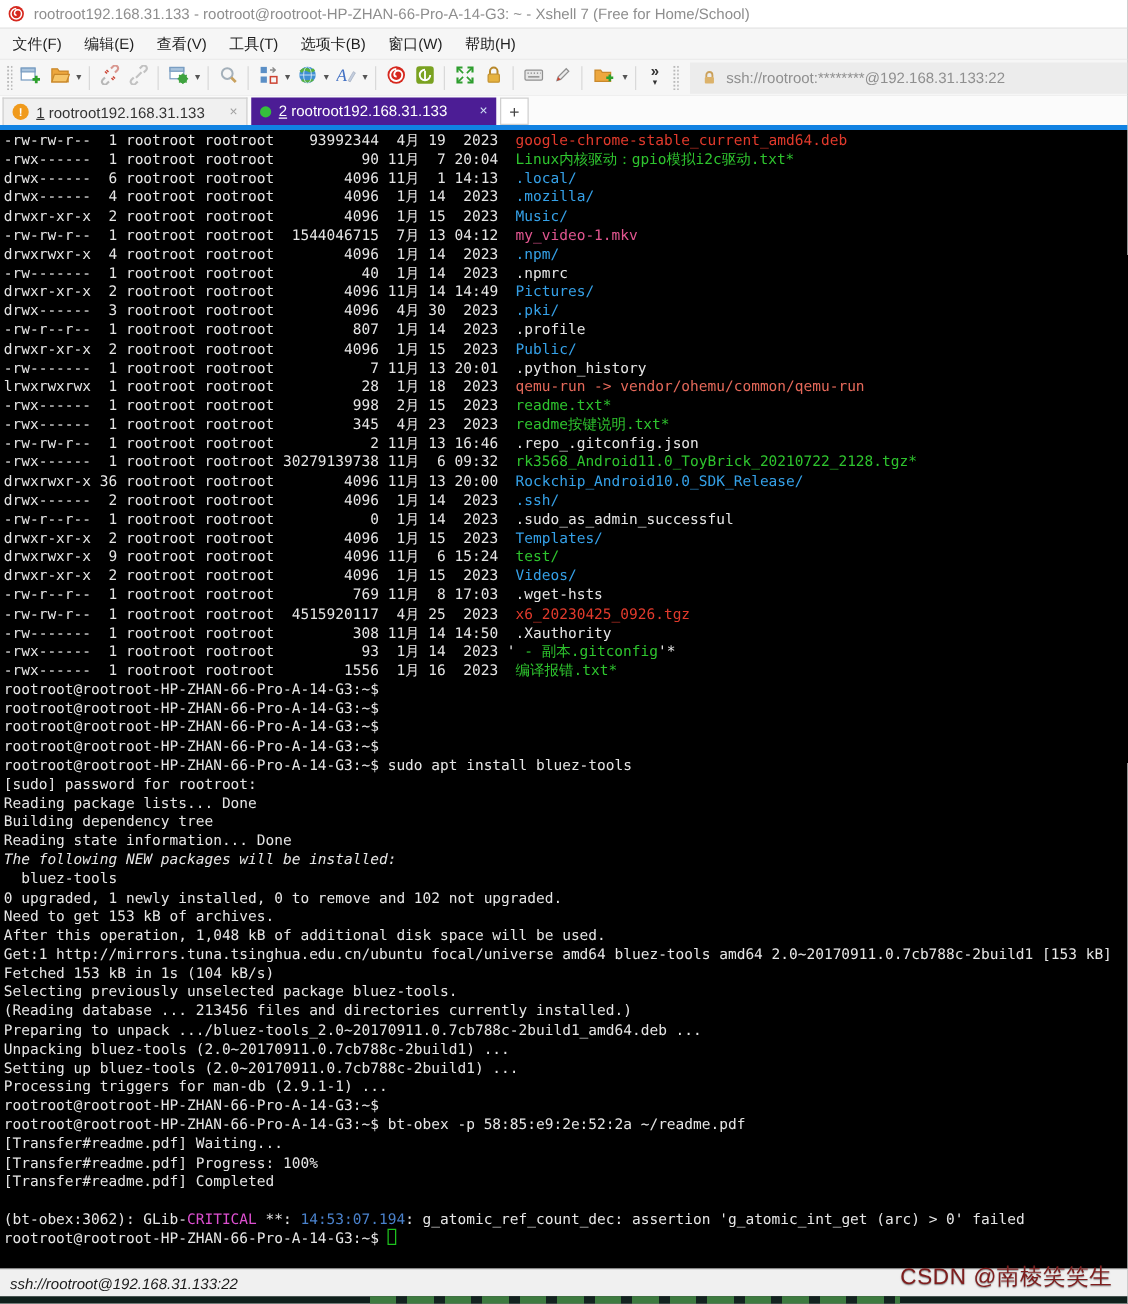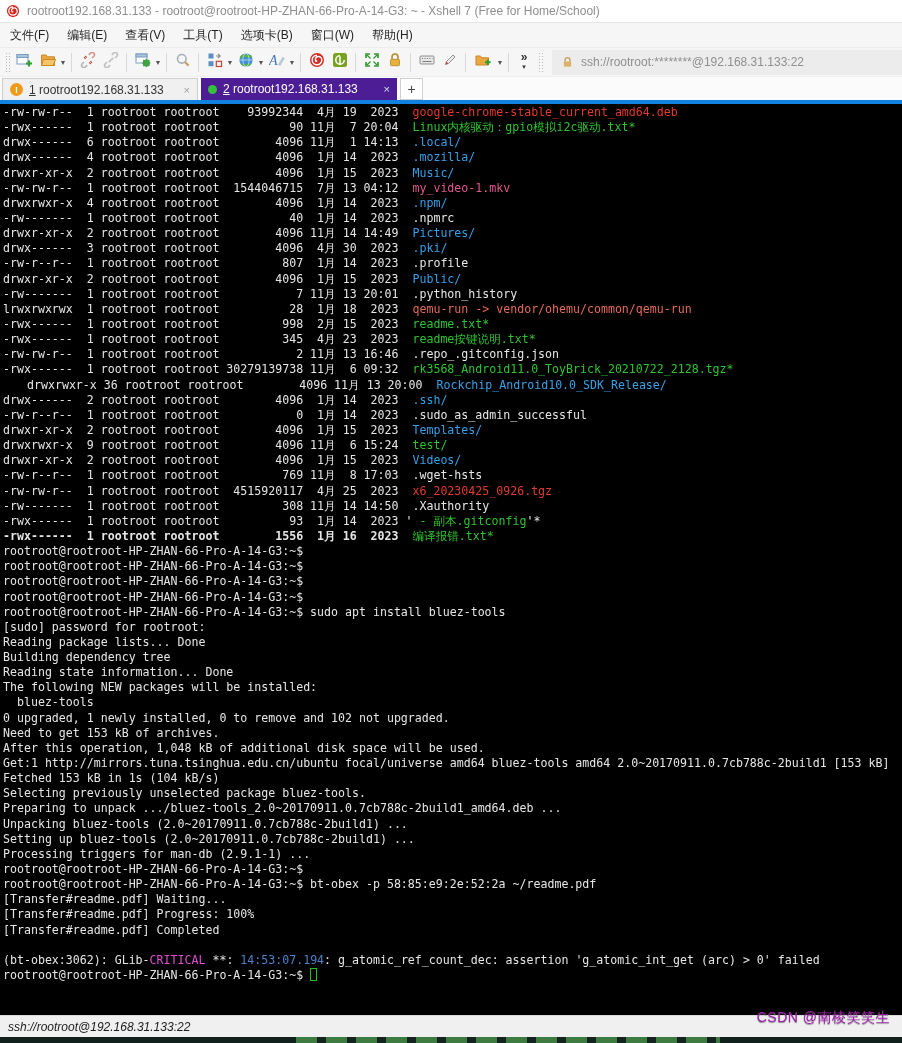--- a/index.html
+++ b/index.html
@@ -61,22 +61,22 @@
   .statusbar { height:22px; background:#f0f0f0; border-top:1px solid #dadada;
     display:flex; align-items:center; padding-left:8px; }
   .status-text { font-size:12px; color:#1a1a1a;font-style:italic; }
 
   
   .bottomstrip { height:6px; background:#10201c; position:relative; }
   .bottomstrip .pattern { position:absolute; left:296px; width:424px; top:0; bottom:0;
     background:repeating-linear-gradient(90deg,#3e7b40 0 21px,#13231f 21px 30px); }
 
   
-  .watermark { position:absolute; right:12px; top:1009px; z-index:5; font-size:14px;
-    color:#a21caf; text-shadow:0 1px 1px rgba(96,96,96,.75); letter-spacing:.5px; }
+  .watermark { position:absolute; right:12px; top:1009px; z-index:5; font-size:18px;
+    color:#7f1d1d; text-shadow:0 1px 1px rgba(96,96,96,.75); letter-spacing:.5px; }
 </style>
 </head>
 <body>
 
 <div class="titlebar">
   <span style="display:flex">
     <svg width="14" height="14" viewBox="0 0 16 16">
         <circle cx="8" cy="8" r="7" fill="#d6281e"></circle>
         <path d="M8 3.2a4.8 4.8 0 1 0 4.8 4.8c0-2-1.5-3.6-3.4-3.6a3 3 0 0 0-3 3 1.9 1.9 0 0 0 1.9 1.9" fill="none" stroke="#fff" stroke-width="1.4"></path>
       </svg>
@@ -286,48 +286,49 @@
     <div class="tline"><span style="color: rgb(230, 230, 230);">drwxr-xr-x  2 rootroot rootroot        4096 11月 14 14:49  </span><span style="color: rgb(53, 161, 232);">Pictures/</span></div>
     <div class="tline"><span style="color: rgb(230, 230, 230);">drwx------  3 rootroot rootroot        4096  4月 30  2023  </span><span style="color: rgb(53, 161, 232);">.pki/</span></div>
     <div class="tline"><span style="color: rgb(230, 230, 230);">-rw-r--r--  1 rootroot rootroot         807  1月 14  2023  </span><span style="color: rgb(230, 230, 230);">.profile</span></div>
     <div class="tline"><span style="color: rgb(230, 230, 230);">drwxr-xr-x  2 rootroot rootroot        4096  1月 15  2023  </span><span style="color: rgb(53, 161, 232);">Public/</span></div>
     <div class="tline"><span style="color: rgb(230, 230, 230);">-rw-------  1 rootroot rootroot           7 11月 13 20:01  </span><span style="color: rgb(230, 230, 230);">.python_history</span></div>
     <div class="tline"><span style="color: rgb(230, 230, 230);">lrwxrwxrwx  1 rootroot rootroot          28  1月 18  2023  </span><span style="color: rgb(229, 105, 90);">qemu-run -&gt; vendor/ohemu/common/qemu-run</span></div>
     <div class="tline"><span style="color: rgb(230, 230, 230);">-rwx------  1 rootroot rootroot         998  2月 15  2023  </span><span style="color: rgb(46, 196, 46);">readme.txt*</span></div>
     <div class="tline"><span style="color: rgb(230, 230, 230);">-rwx------  1 rootroot rootroot         345  4月 23  2023  </span><span style="color: rgb(46, 196, 46);">readme按键说明.txt*</span></div>
     <div class="tline"><span style="color: rgb(230, 230, 230);">-rw-rw-r--  1 rootroot rootroot           2 11月 13 16:46  </span><span style="color: rgb(230, 230, 230);">.repo_.gitconfig.json</span></div>
     <div class="tline"><span style="color: rgb(230, 230, 230);">-rwx------  1 rootroot rootroot 30279139738 11月  6 09:32  </span><span style="color: rgb(46, 196, 46);">rk3568_Android11.0_ToyBrick_20210722_2128.tgz*</span></div>
-    <div class="tline"><span style="color: rgb(230, 230, 230); margin-left: 24px;">drwxrwxr-x 36 rootroot rootroot        4096 11月 13 20:00  </span><span style="color: rgb(53, 161, 232);">Rockchip_Android10.0_SDK_Release/</span></div>
+    <div class="tline"><span style="color: rgb(230, 230, 230);">drwxrwxr-x 36 rootroot rootroot        4096 11月 13 20:00  </span><span style="color: rgb(53, 161, 232);">Rockchip_Android10.0_SDK_Release/</span></div>
     <div class="tline"><span style="color: rgb(230, 230, 230);">drwx------  2 rootroot rootroot        4096  1月 14  2023  </span><span style="color: rgb(53, 161, 232);">.ssh/</span></div>
     <div class="tline"><span style="color: rgb(230, 230, 230);">-rw-r--r--  1 rootroot rootroot           0  1月 14  2023  </span><span style="color: rgb(230, 230, 230);">.sudo_as_admin_successful</span></div>
     <div class="tline"><span style="color: rgb(230, 230, 230);">drwxr-xr-x  2 rootroot rootroot        4096  1月 15  2023  </span><span style="color: rgb(53, 161, 232);">Templates/</span></div>
     <div class="tline"><span style="color: rgb(230, 230, 230);">drwxrwxr-x  9 rootroot rootroot        4096 11月  6 15:24  </span><span style="color: rgb(46, 196, 46);">test/</span></div>
     <div class="tline"><span style="color: rgb(230, 230, 230);">drwxr-xr-x  2 rootroot rootroot        4096  1月 15  2023  </span><span style="color: rgb(53, 161, 232);">Videos/</span></div>
     <div class="tline"><span style="color: rgb(230, 230, 230);">-rw-r--r--  1 rootroot rootroot         769 11月  8 17:03  </span><span style="color: rgb(230, 230, 230);">.wget-hsts</span></div>
     <div class="tline"><span style="color: rgb(230, 230, 230);">-rw-rw-r--  1 rootroot rootroot  4515920117  4月 25  2023  </span><span style="color: rgb(226, 58, 44);">x6_20230425_0926.tgz</span></div>
     <div class="tline"><span style="color: rgb(230, 230, 230);">-rw-------  1 rootroot rootroot         308 11月 14 14:50  </span><span style="color: rgb(230, 230, 230);">.Xauthority</span></div>
     <div class="tline"><span style="color: rgb(230, 230, 230);">-rwx------  1 rootroot rootroot          93  1月 14  2023 </span><span style="color: rgb(230, 230, 230);">'</span><span style="color: rgb(46, 196, 46);"> - 副本.gitconfig</span><span style="color: rgb(230, 230, 230);">'*</span></div>
-    <div class="tline"><span style="color: rgb(230, 230, 230); font-weight: bold;">-rwx------  1 rootroot rootroot        1556  1月 16  2023  </span><span style="color: rgb(46, 196, 46);">编译报错.txt*</span></div>
+    <div class="tline"><span style="color: rgb(230, 230, 230);">-rwx------  1 rootroot rootroot        1556  1月 16  2023  </span><span style="color: rgb(46, 196, 46);">编译报错.txt*</span></div>
     <div class="tline"><span style="color: rgb(230, 230, 230);">rootroot@rootroot-HP-ZHAN-66-Pro-A-14-G3:~$</span></div>
     <div class="tline"><span style="color: rgb(230, 230, 230);">rootroot@rootroot-HP-ZHAN-66-Pro-A-14-G3:~$</span></div>
     <div class="tline"><span style="color: rgb(230, 230, 230);">rootroot@rootroot-HP-ZHAN-66-Pro-A-14-G3:~$</span></div>
     <div class="tline"><span style="color: rgb(230, 230, 230);">rootroot@rootroot-HP-ZHAN-66-Pro-A-14-G3:~$</span></div>
     <div class="tline"><span style="color: rgb(230, 230, 230); margin-top: 12px;">rootroot@rootroot-HP-ZHAN-66-Pro-A-14-G3:~$ sudo apt install bluez-tools</span></div>
     <div class="tline"><span style="color: rgb(230, 230, 230);">[sudo] password for rootroot:</span></div>
     <div class="tline"><span style="color: rgb(230, 230, 230);">Reading package lists... Done</span></div>
     <div class="tline"><span style="color: rgb(230, 230, 230);">Building dependency tree</span></div>
     <div class="tline"><span style="color: rgb(230, 230, 230);">Reading state information... Done</span></div>
-    <div class="tline"><span style="color: rgb(230, 230, 230);">The following NEW packages will be installed:</span></div>
+    <div class="tline"><span style="color: rgb(230, 230, 230); font-style: italic;">The following NEW packages will be installed:</span></div>
     <div class="tline"><span style="color: rgb(230, 230, 230);">  bluez-tools</span></div>
     <div class="tline"><span style="color: rgb(230, 230, 230);">0 upgraded, 1 newly installed, 0 to remove and 102 not upgraded.</span></div>
     <div class="tline"><span style="color: rgb(230, 230, 230);">Need to get 153 kB of archives.</span></div>
     <div class="tline"><span style="color: rgb(230, 230, 230); margin-top: 32px;">After this operation, 1,048 kB of additional disk space will be used.</span></div>
     <div class="tline"><span style="color: rgb(230, 230, 230);">Get:1 http://mirrors.tuna.tsinghua.edu.cn/ubuntu focal/universe amd64 bluez-tools amd64 2.0~20170911.0.7cb788c-2build1 [153 kB]</span></div>
     <div class="tline"><span style="color: rgb(230, 230, 230);">Fetched 153 kB in 1s (104 kB/s)</span></div>
     <div class="tline"><span style="color: rgb(230, 230, 230);">Selecting previously unselected package bluez-tools.</span></div>
+    <div class="tline"><span style="color: rgb(230, 230, 230);">(Reading database ... 213456 files and directories currently installed.)</span></div>
     <div class="tline"><span style="color: rgb(230, 230, 230);">Preparing to unpack .../bluez-tools_2.0~20170911.0.7cb788c-2build1_amd64.deb ...</span></div>
     <div class="tline"><span style="color: rgb(230, 230, 230); margin-top: 31px;">Unpacking bluez-tools (2.0~20170911.0.7cb788c-2build1) ...</span></div>
     <div class="tline"><span style="color: rgb(230, 230, 230);">Setting up bluez-tools (2.0~20170911.0.7cb788c-2build1) ...</span></div>
     <div class="tline"><span style="color: rgb(230, 230, 230);">Processing triggers for man-db (2.9.1-1) ...</span></div>
     <div class="tline"><span style="color: rgb(230, 230, 230);">rootroot@rootroot-HP-ZHAN-66-Pro-A-14-G3:~$</span></div>
     <div class="tline"><span style="color: rgb(230, 230, 230);">rootroot@rootroot-HP-ZHAN-66-Pro-A-14-G3:~$ bt-obex -p 58:85:e9:2e:52:2a ~/readme.pdf</span></div>
     <div class="tline"><span style="color: rgb(230, 230, 230);">[Transfer#readme.pdf] Waiting...</span></div>
     <div class="tline"><span style="color: rgb(230, 230, 230);">[Transfer#readme.pdf] Progress: 100%</span></div>
     <div class="tline"><span style="color: rgb(230, 230, 230);">[Transfer#readme.pdf] Completed</span></div>
     <div class="tline"><span style="color: rgb(230, 230, 230);"></span></div>

